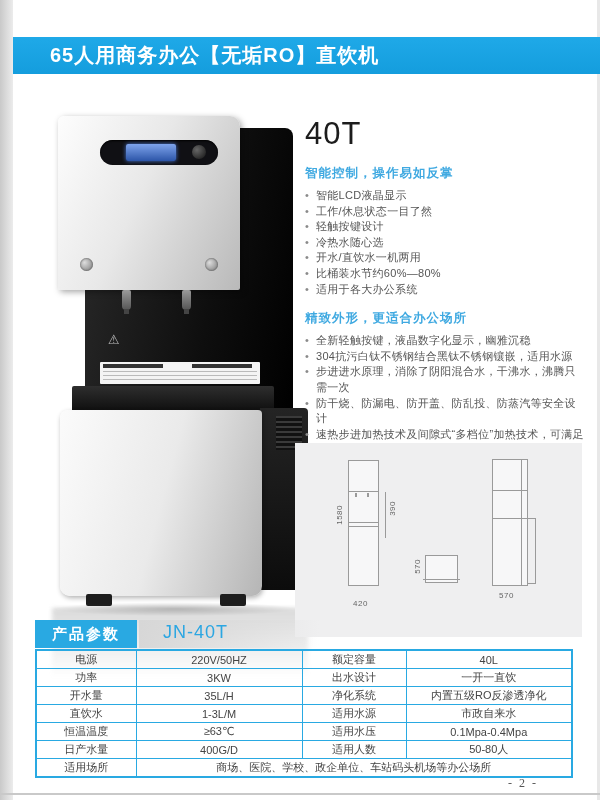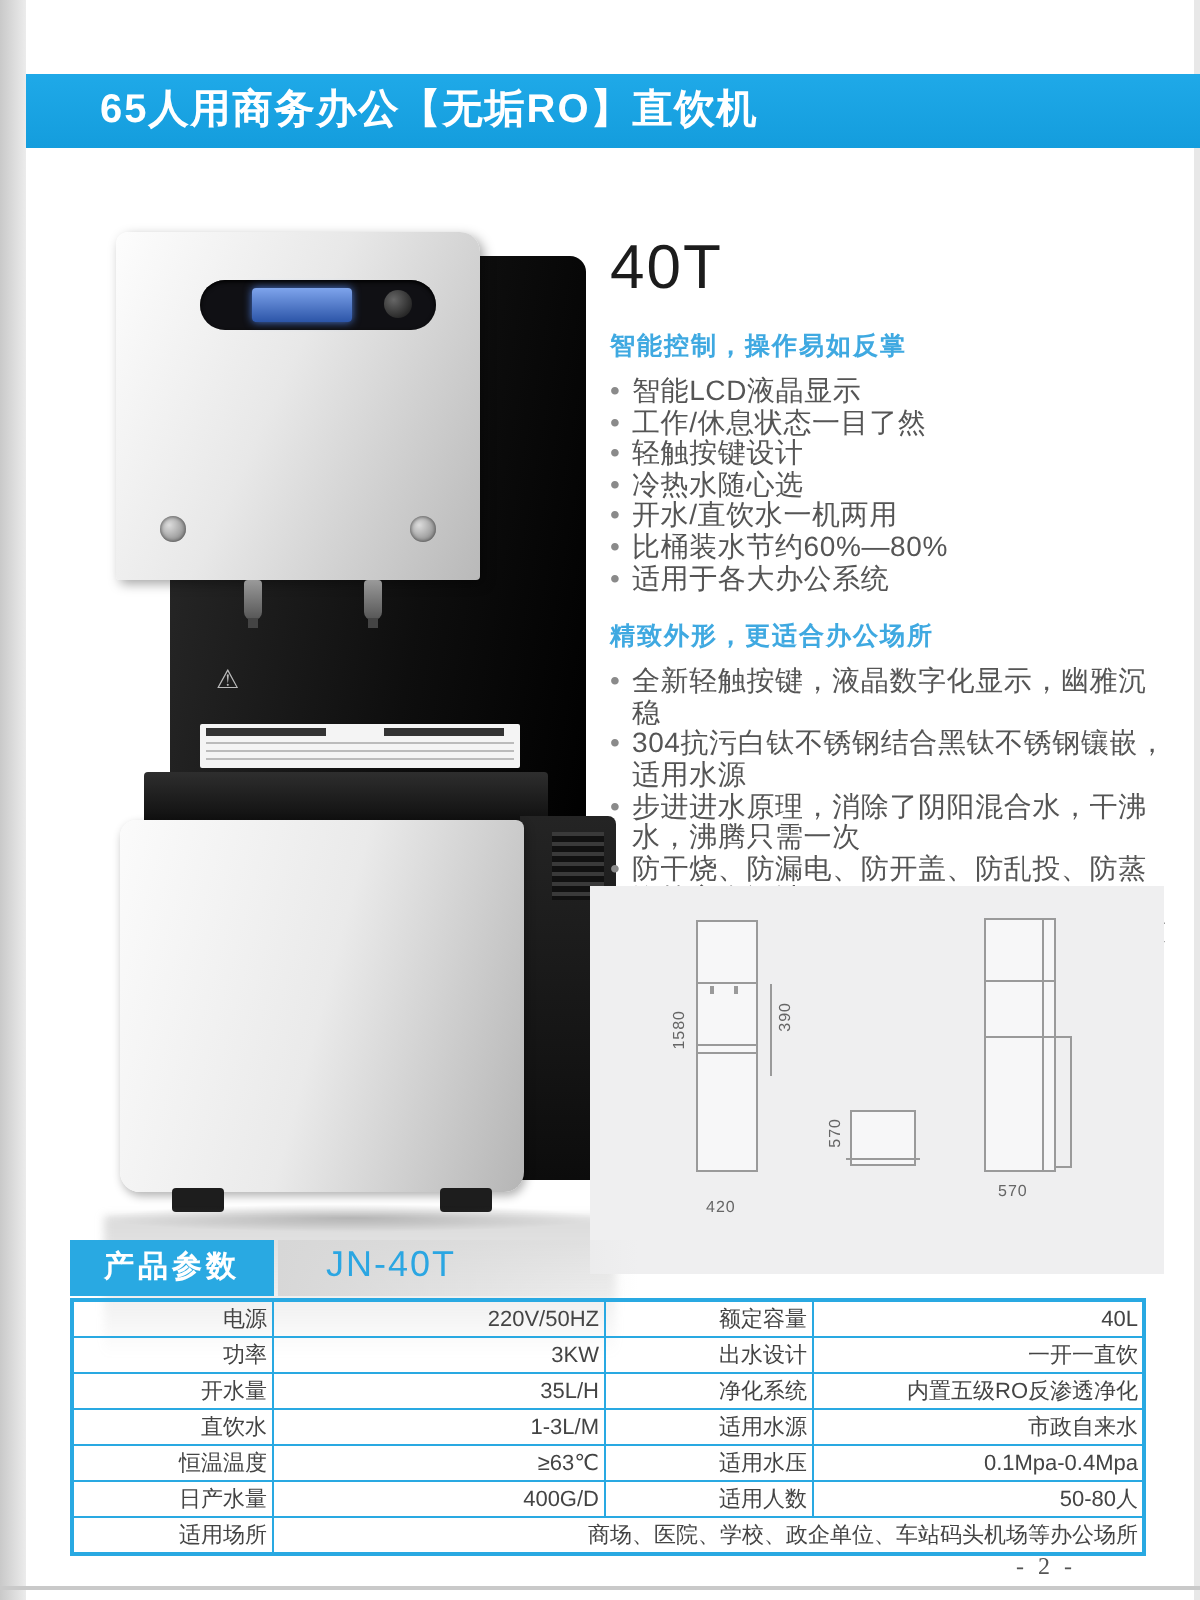--- a/index.html
+++ b/index.html
@@ -59,21 +59,21 @@
     background:radial-gradient(ellipse,rgba(0,0,0,.25),transparent 70%);}
   .p-reflect{position:absolute;left:22px;top:498px;width:256px;height:70px;
     background:linear-gradient(to bottom,rgba(150,150,150,.35),rgba(255,255,255,0));
     filter:blur(2px);}
 
   
   .info{position:absolute;left:305px;top:116px;width:282px;}
   .model-title{font-size:31px;color:#1c1c1c;letter-spacing:1px;margin:0 0 10px 0;font-weight:normal;}
   .sec-h{color:#3fa9e1;font-weight:bold;font-size:12.5px;margin:13px 0 6px 0;letter-spacing:1px;}
   ul.bullets{list-style:none;margin:0;padding:0;}
-  ul.bullets li{position:relative;font-size:14px;line-height:15.6px;color:#555;
+  ul.bullets li{position:relative;font-size:11px;line-height:15.6px;color:#555;
     padding-left:11px;letter-spacing:.3px;}
   ul.bullets li::before{content:"•";position:absolute;left:0;top:0;color:#8a8a8a;}
 
   
   .diagram{position:absolute;left:295px;top:443px;width:287px;height:194px;background:#efeff0;}
   .d-rect{position:absolute;border:1px solid #9a9a9a;background:#f7f7f8;box-sizing:border-box;}
   .d-line{position:absolute;background:#9a9a9a;}
   .vlabel{position:absolute;writing-mode:vertical-rl;transform:rotate(180deg);
     font-size:8px;color:#666;letter-spacing:.5px;}
   .hlabel{position:absolute;font-size:8px;color:#666;letter-spacing:.5px;}
@@ -81,21 +81,21 @@
   
   .param-head{position:absolute;left:35px;top:620px;height:28px;width:540px;}
   .param-badge{position:absolute;left:0;top:0;width:102px;height:28px;background:#29a9e2;
     color:#fff;font-weight:bold;font-size:15px;line-height:28px;text-align:center;letter-spacing:2px;}
   .param-fade{position:absolute;left:104px;top:0;width:180px;height:28px;
     background:linear-gradient(to right,#d7d7d7,rgba(255,255,255,0));}
   .param-model{position:absolute;left:128px;top:2px;color:#2ba6e2;font-weight:normal;
     font-size:18px;letter-spacing:1px;}
   table.spec{position:absolute;left:35px;top:649px;width:536px;border-collapse:collapse;
     table-layout:fixed;font-size:11px;color:#444;}
-  table.spec td{border:1.6px solid #29a9e2;text-align:right;height:17px;padding:0 2px;
+  table.spec td{border:1.6px solid #29a9e2;text-align:center;height:17px;padding:0 2px;
     white-space:nowrap;overflow:hidden;}
   table.spec{border:2px solid #29a9e2;}
 
   .page-num{position:absolute;right:62px;top:776px;font-size:12px;color:#555;
     font-family:"Liberation Serif","DejaVu Serif",serif;letter-spacing:2px;}
 </style>
 </head>
 <body>
 
 <div class="scan-left"></div>

